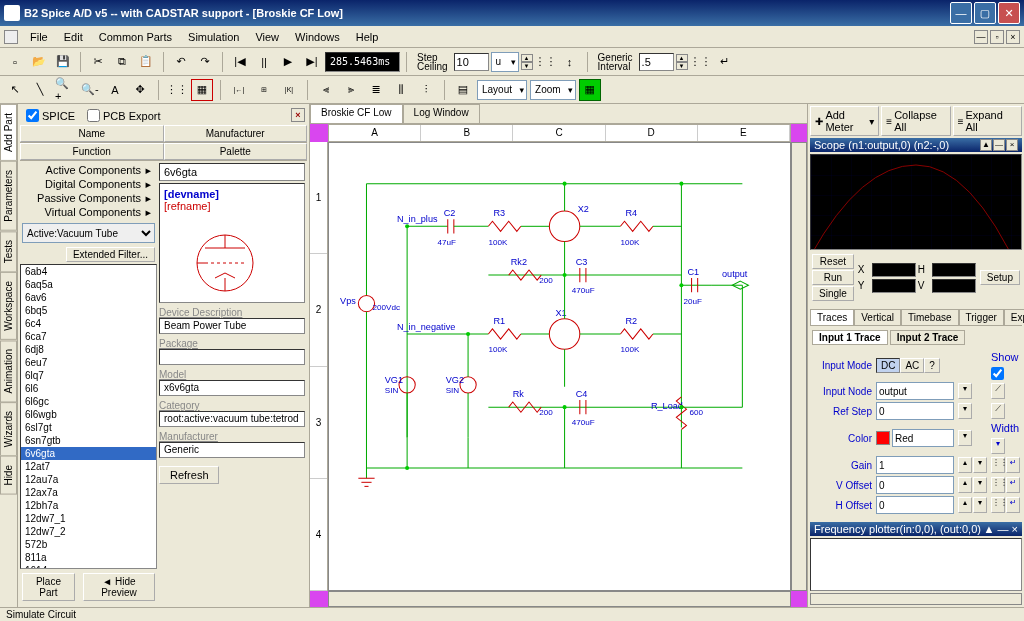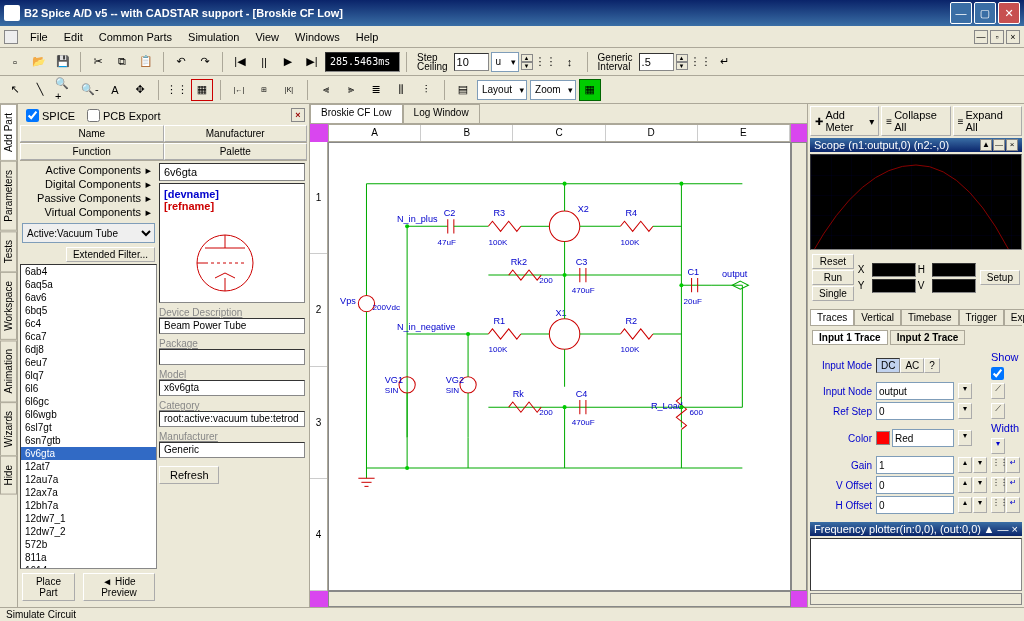--- a/index.html
+++ b/index.html
@@ -57,21 +57,21 @@
 .partlist .pi { padding:1px 4px; cursor:default; font-size:10px;}
 .partlist .pi.sel { background:#316ac5; color:white; }
 
 .place-row { display:flex; padding:4px 2px; gap:8px; justify-content:space-between;}
 .place-row button { border:1px outset #fff; padding:2px 8px; background:#ece9d8; font-size:10px;}
 
 .preview-col { width:150px; display:flex; flex-direction:column; padding:2px; gap:2px;}
 .name-input { border:1px inset #888; padding:1px 4px; background:white; height:18px;}
 .preview-box { border:1px inset #888; background:white; height:120px; padding:4px; font-size:10px; position:relative;}
 .preview-box .dev { color:#00c; font-weight:bold;}
-.preview-box .ref { color:#c00; font-weight:bold;}
+.preview-box .ref { color:#c00; font-weight:normal;}
 .preview-box svg { position:absolute; bottom:4px; left:20px;}
 .field-block { display:flex; flex-direction:column; margin-top:2px;}
 .field-block label { color:#888; text-decoration:underline; font-size:10px;}
 .field-block .val { border:1px inset #888; background:white; padding:1px 4px; height:16px; font-size:10px; overflow:hidden;}
 .refresh-btn { border:1px outset #fff; padding:2px 10px; background:#ece9d8; width:60px; margin-top:6px;}
 
 .left-inner { display:flex; flex:1; overflow:hidden;}
 .list-col { flex:1; display:flex; flex-direction:column; min-width:0;}
 
 .center { flex:1; background:#d946ef; display:flex; flex-direction:column; border-right:1px solid #aca899;}

